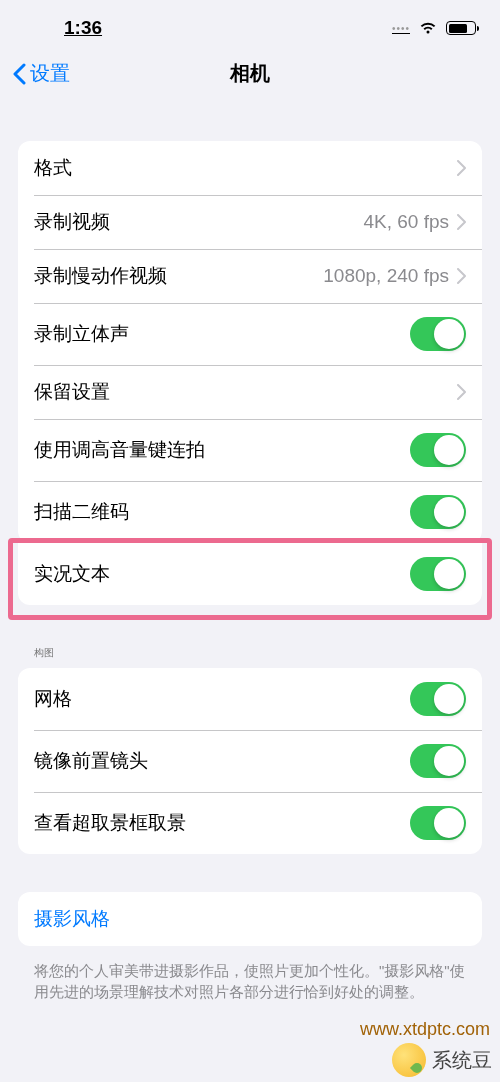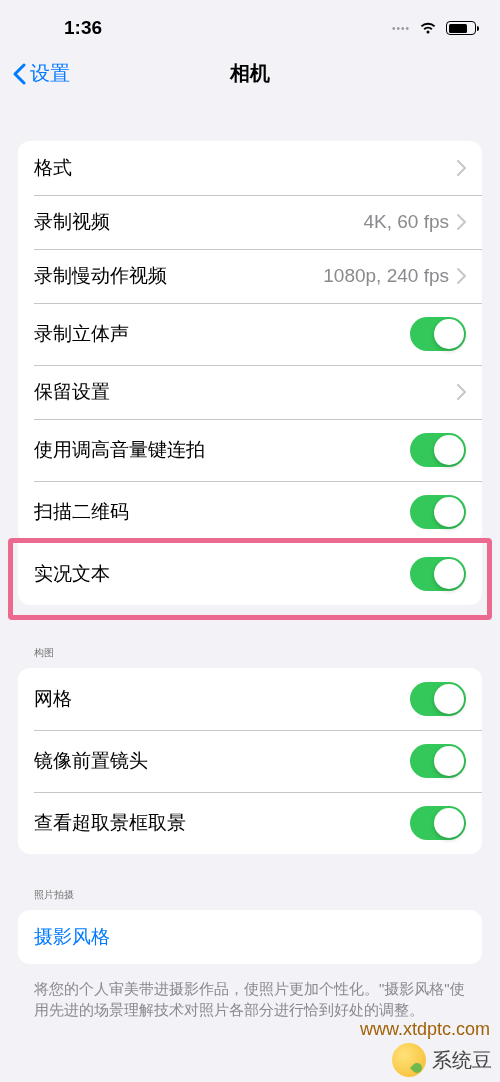--- a/index.html
+++ b/index.html
@@ -10,20 +10,21 @@
       font-family: -apple-system, "PingFang SC", "Helvetica Neue", sans-serif;
       position: relative;
       overflow: hidden;
     }
     .status-bar {
       display: flex;
       justify-content: space-between;
       align-items: center;
       padding: 10px 24px 4px 24px;
       height: 50px;
+      text-decoration: underline;
     }
     .time { font-size: 19px; font-weight: 600; margin-left: 40px; }
     .status-icons { display: flex; align-items: center; gap: 8px; }
     .dots { letter-spacing: 1px; color: #999; font-size: 10px; }
     .wifi-icon svg { display: block; }
     .battery {
       width: 30px; height: 14px; border: 1.5px solid #000; border-radius: 4px;
       position: relative; display: flex; align-items: center; padding: 1.5px;
     }
     .battery::after {
@@ -205,21 +206,20 @@
         </div>
     </div>
     <div class="row">
       <span class="row-label">查看超取景框取景</span>
       <div class="toggle">
           <div class="toggle-knob"></div>
         </div>
     </div>
   </div>
 
-  <div class="section-header">照片拍摄</div>
   <div class="group" style="margin-bottom:6px">
     <div class="row">
       <span class="row-label link-label">摄影风格</span>
     </div>
   </div>
   <div class="footer-text">将您的个人审美带进摄影作品，使照片更加个性化。"摄影风格"使用先进的场景理解技术对照片各部分进行恰到好处的调整。</div>
 </div>
 
 <div class="wm-url">www.xtdptc.com</div>
 <div class="watermark">

